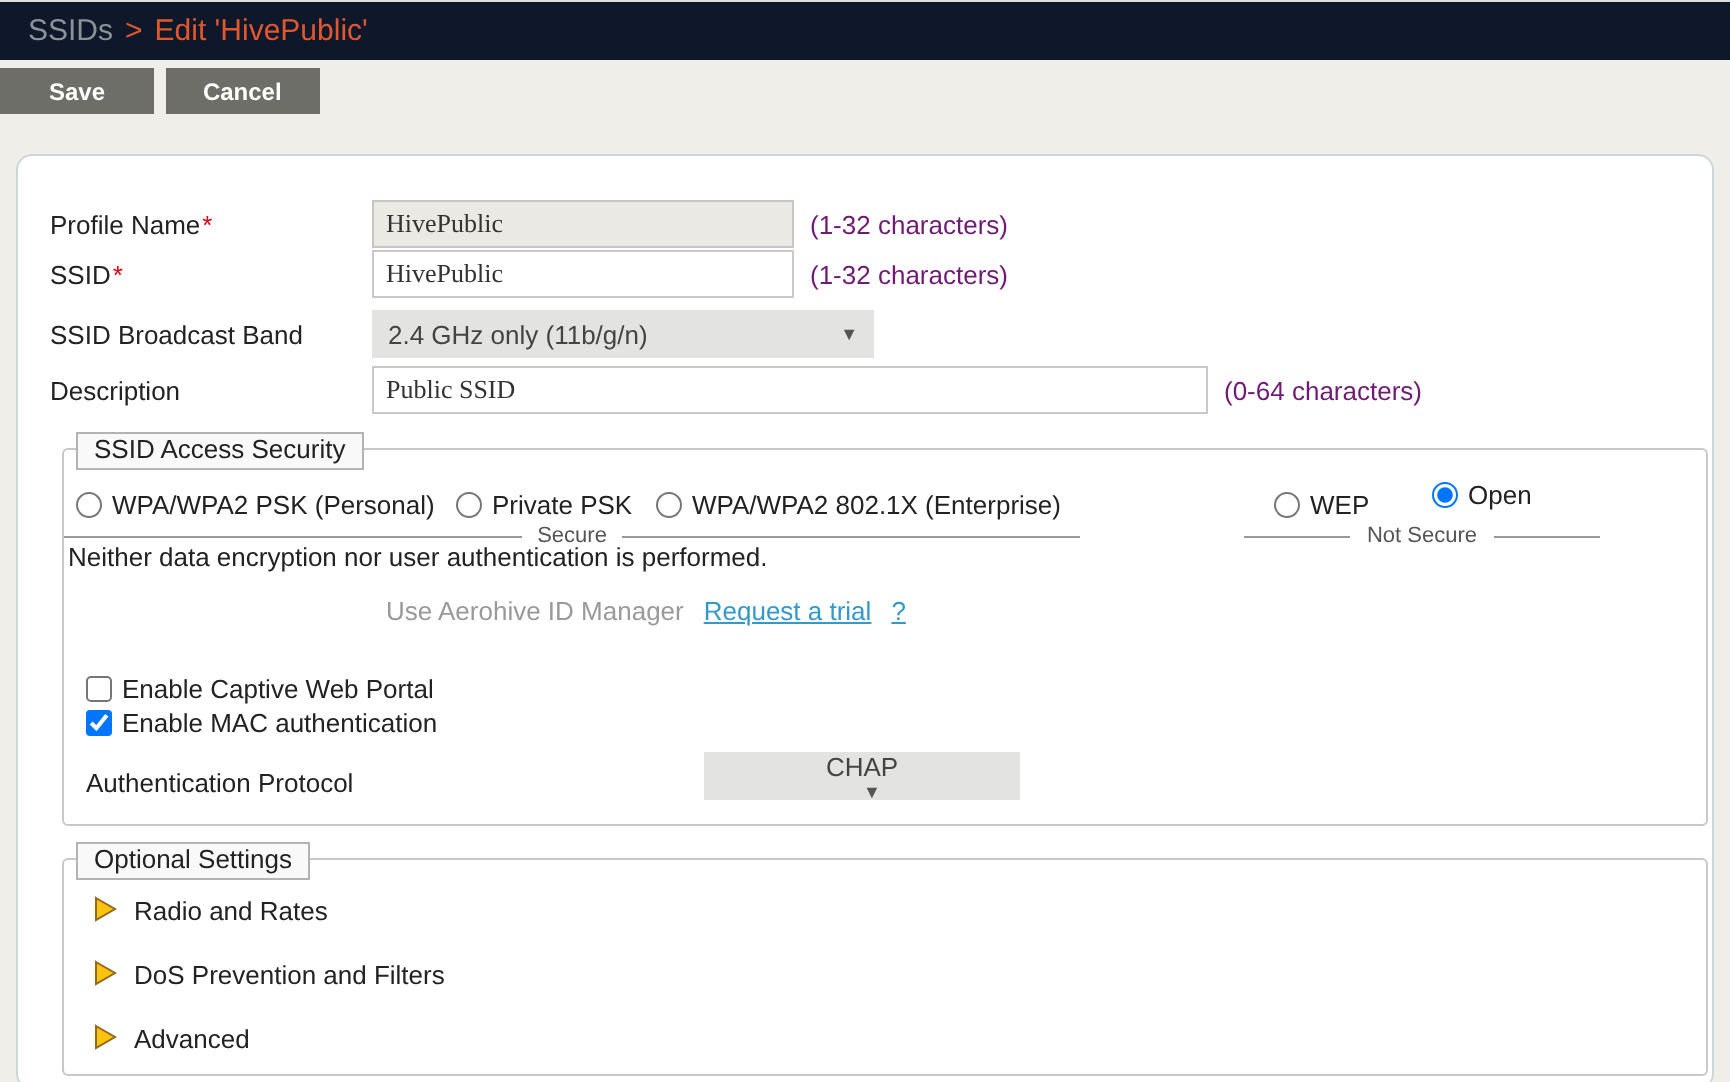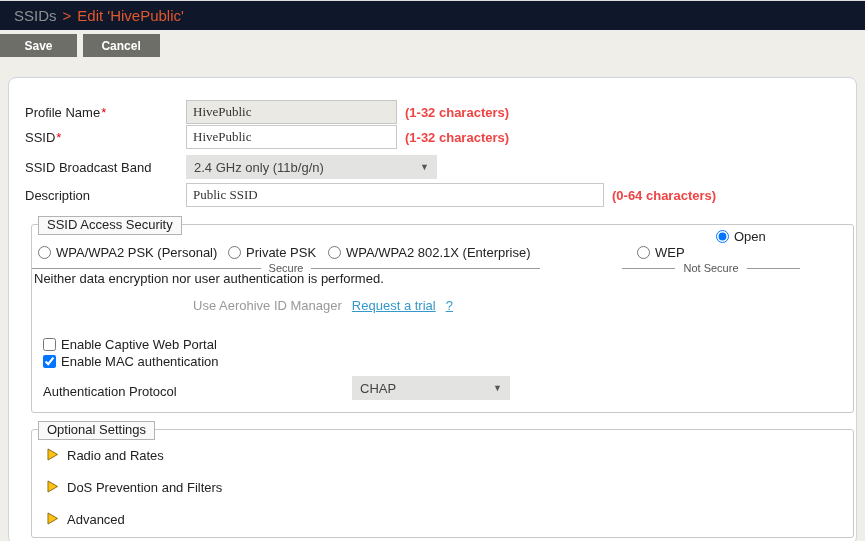--- a/index.html
+++ b/index.html
@@ -57,21 +57,21 @@
   .tin {
     height:24px;
     border:1px solid #c9c9c9;
     padding:0 6px;
     font-size:13px;
     font-family:Liberation Serif, serif;
     color:#333;
     background:#ffffff;
   }
   .tin.ro { background:#ebe9e3; border-color:#c6c6c6; }
-  .hint { margin-left:8px; color:#ef4444;font-weight:bold; }
+  .hint { margin-left:8px; color:#701a75; }
   .selectbox {
     height:24px;
     background:#e3e3e1;
     color:#444;
     display:flex;
     align-items:center;
     justify-content:space-between;
     padding:0 8px;
     cursor:pointer;
   }
@@ -111,21 +111,21 @@
     color:#555;
     font-size:11px;
   }
   .sep .line { flex:1; border-top:1px solid #999; }
   .sep .sep-label { margin:0 8px; white-space:nowrap; }
   .status-text { position:absolute; left:2px; top:46px; color:#222; }
   .idm { position:absolute; left:161px; top:73px; display:flex; gap:10px; align-items:center; }
   .idm-text { color:#999; }
   .link { color:#3498c9; text-decoration:underline; cursor:pointer; }
   .auth-label { position:absolute; left:11px; top:159px; color:#222; }
-  .auth-select { position:absolute; left:320px; top:151px; width:158px; }
+  .auth-select { position:absolute; left:320px; top:151px; width:158px;flex-direction:column; }
   
   .opt-item {
     position:absolute;
     left:14px;
     display:flex;
     align-items:flex-start;
     gap:8px;
     cursor:pointer;
   }
   .tri { display:flex; align-items:center; }
@@ -184,21 +184,21 @@
       <span>Private PSK</span>
     </label>
     <label class="radio-item" style="left:296px; top:20px">
       <input type="radio" name="sec" style="">
       <span>WPA/WPA2 802.1X (Enterprise)</span>
     </label>
     <label class="radio-item" style="left:605px; top:20px">
       <input type="radio" name="sec" style="">
       <span>WEP</span>
     </label>
-    <label class="radio-item" style="left:684px; top:4px">
+    <label class="radio-item" style="left:684px; top:15px">
       <input type="radio" name="sec" checked="" style="">
       <span>Open</span>
     </label>
 
     <div class="sep" style="left:0; top:37px; width:508px">
       <span class="line"></span>
       <span class="sep-label">Secure</span>
       <span class="line"></span>
     </div>
     <div class="sep" style="left:590px; top:37px; width:178px">

